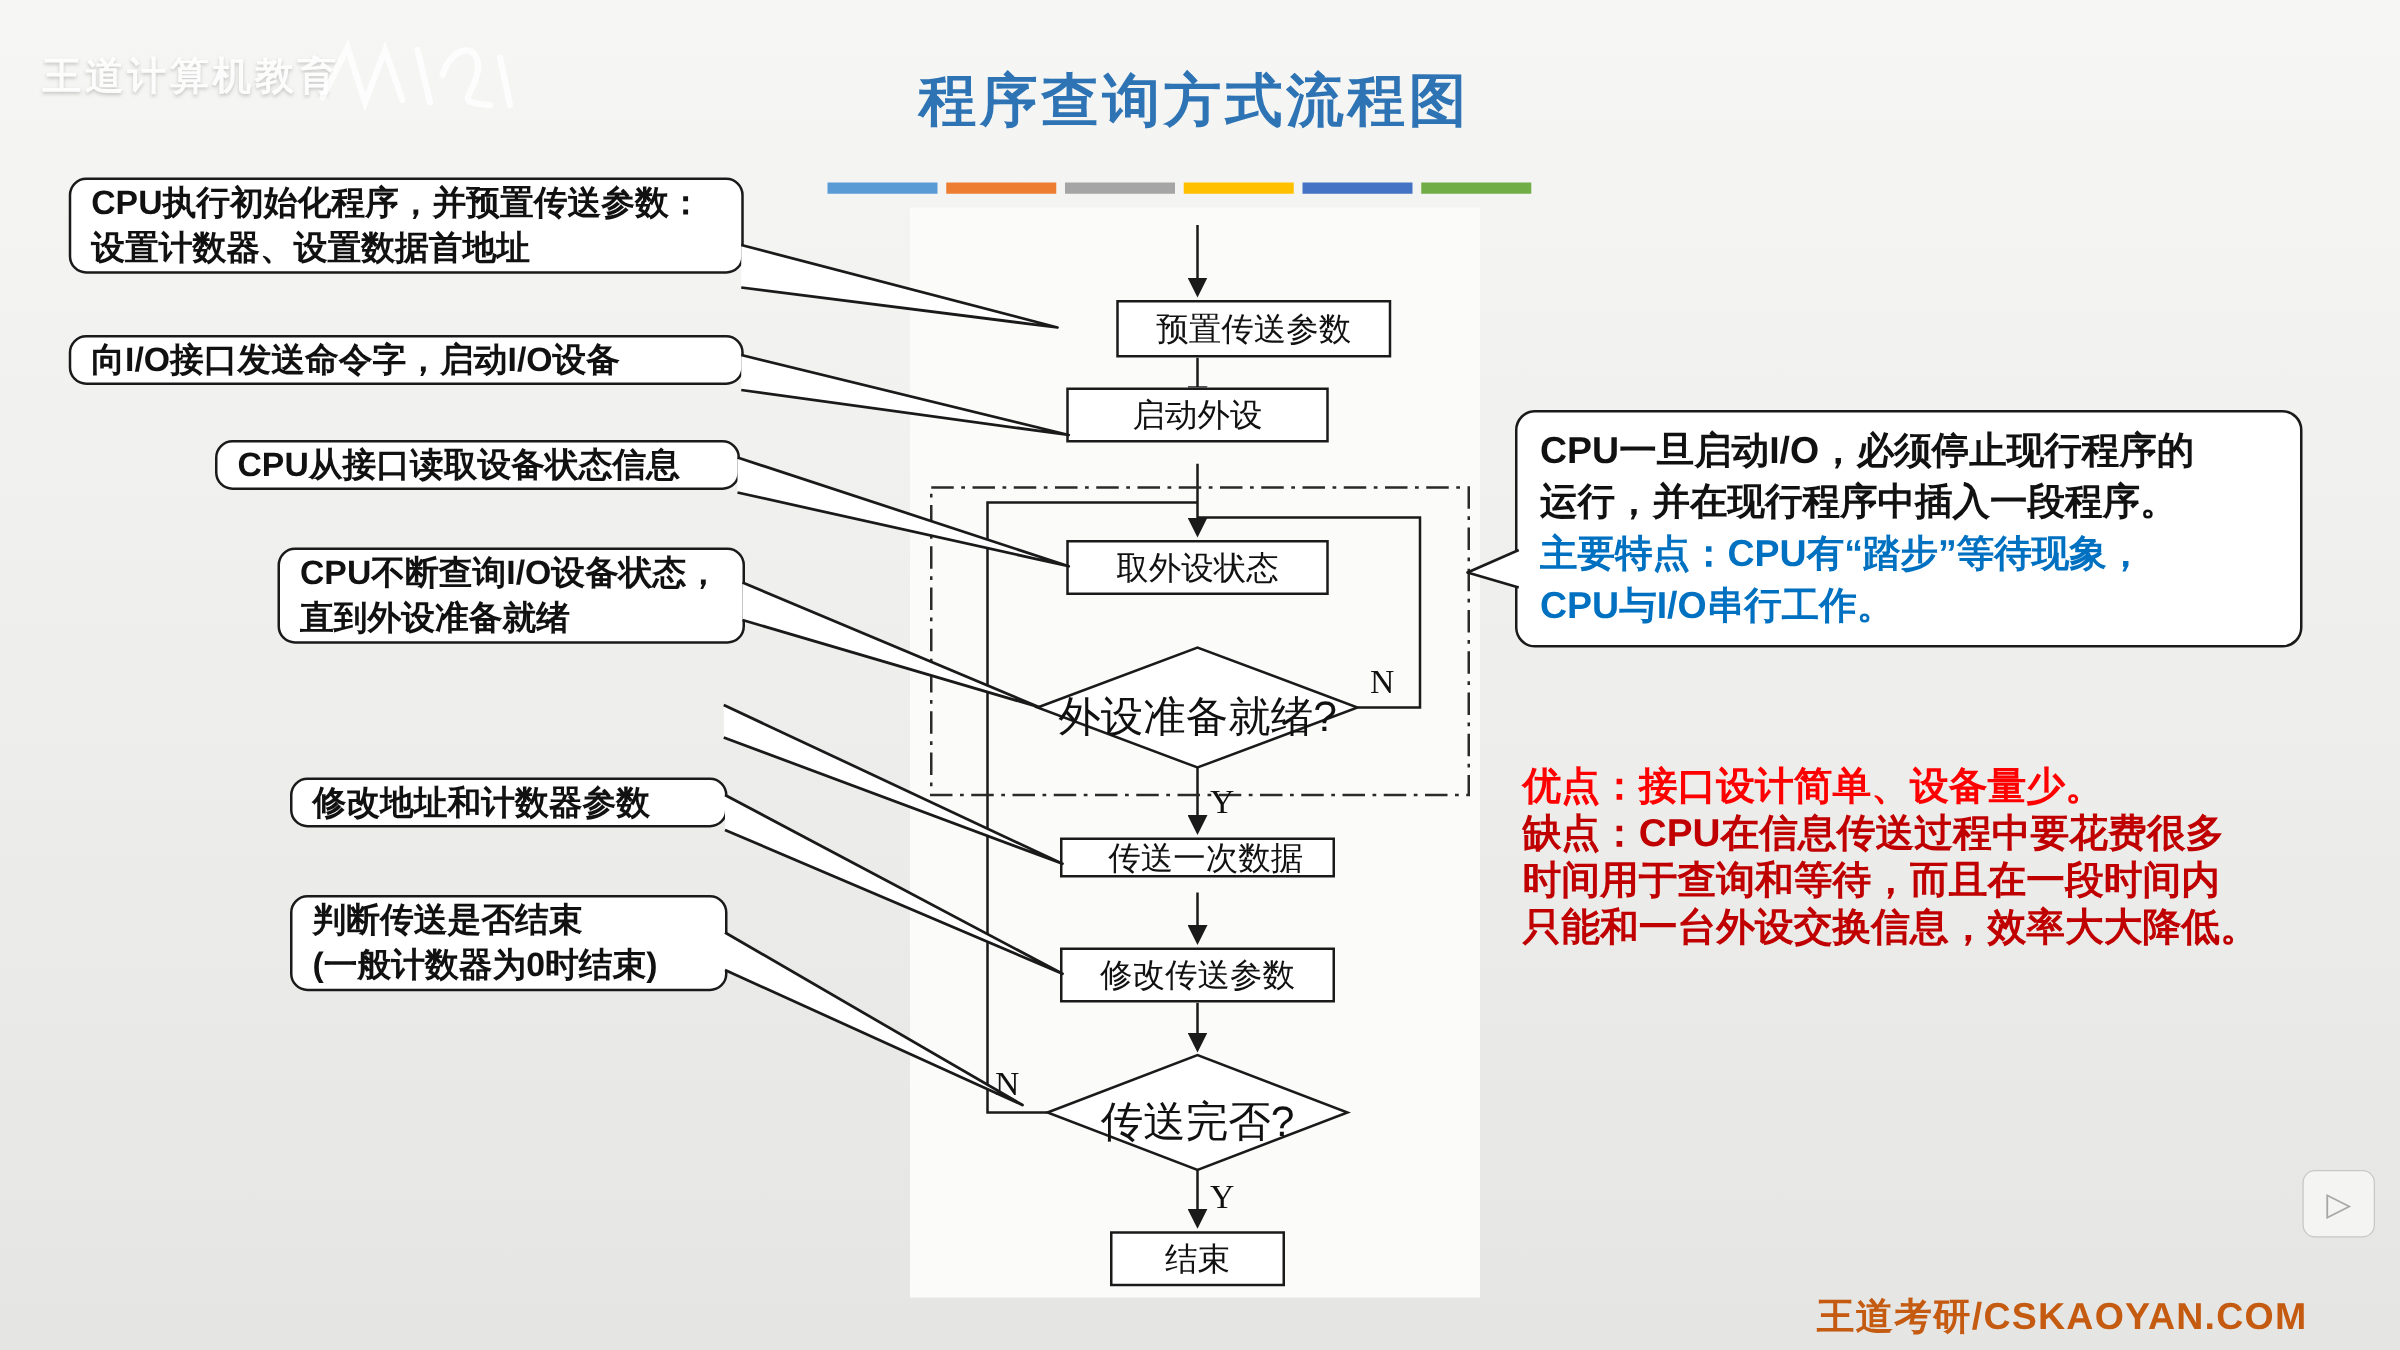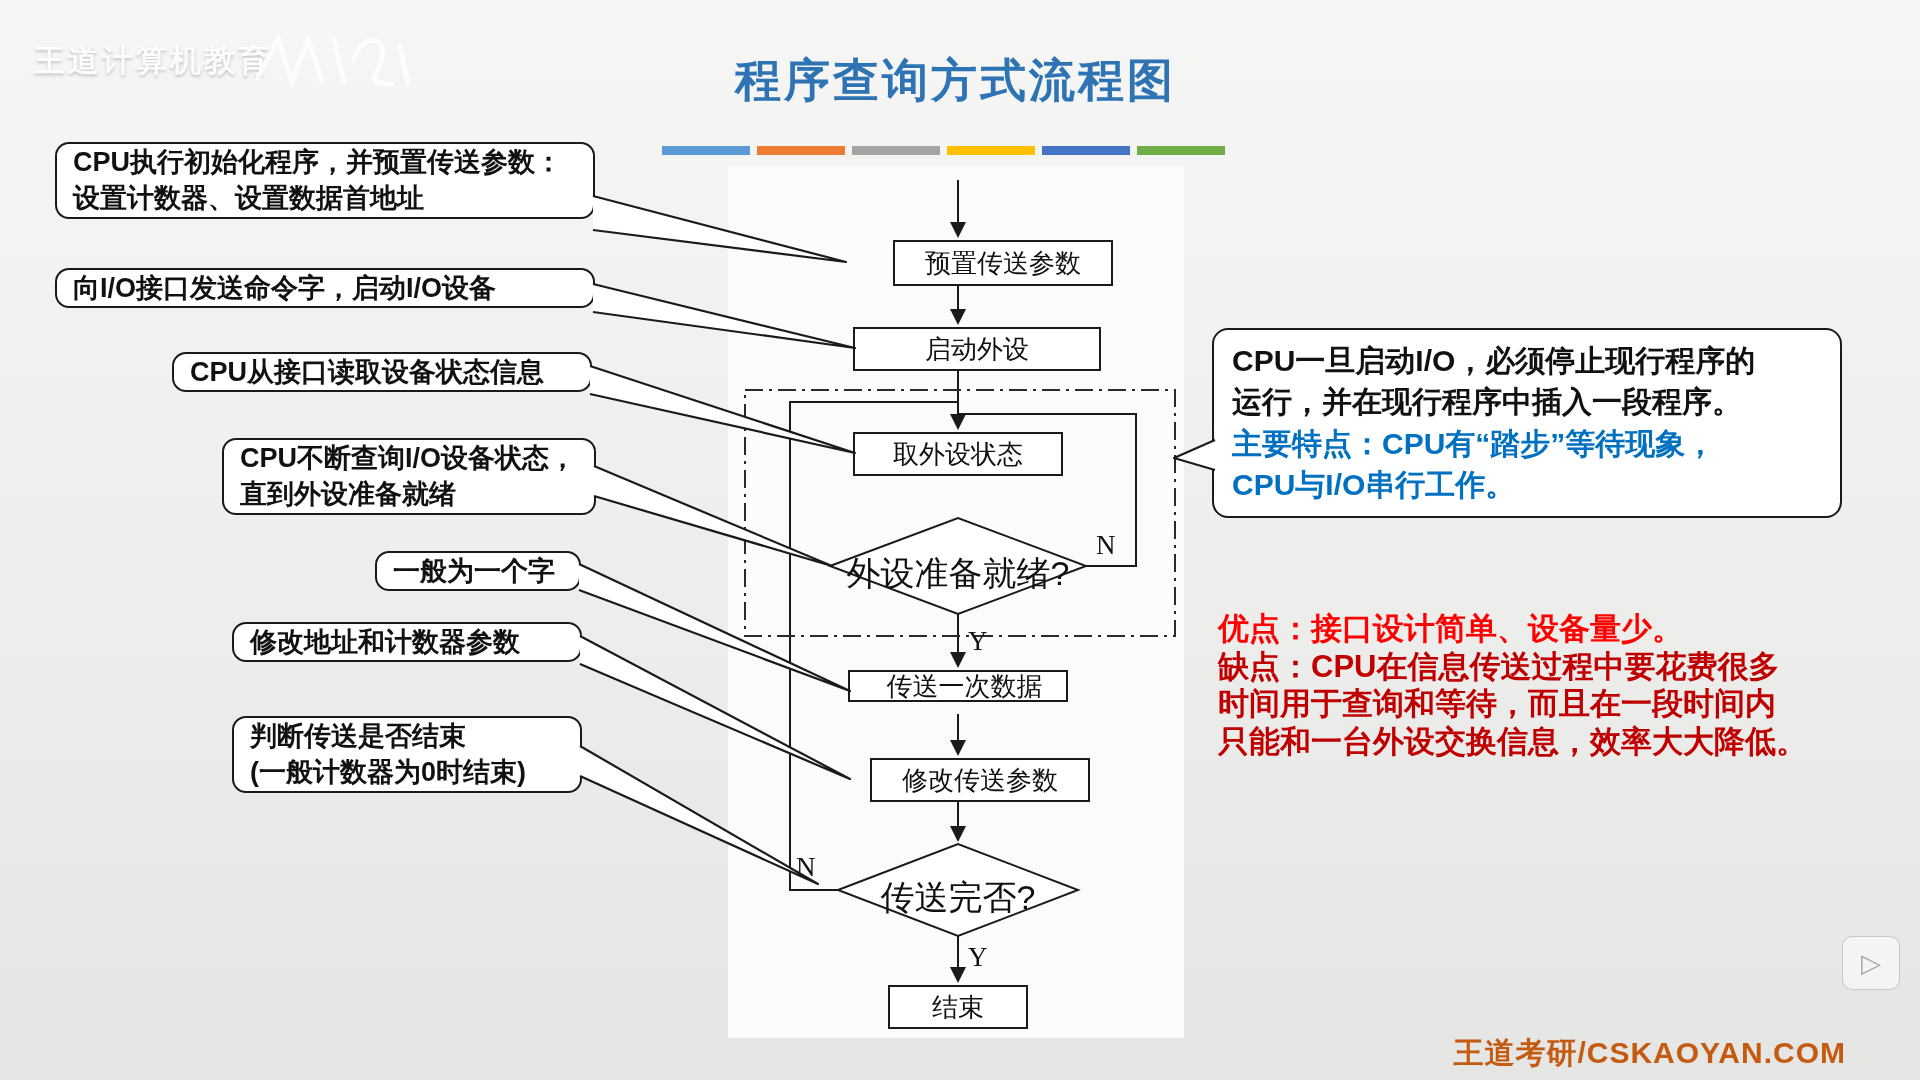--- a/index.html
+++ b/index.html
@@ -70,24 +70,24 @@
   <div class="bars">
     <div style="background-color: rgb(91, 155, 213);"></div>
     <div style="background-color: rgb(237, 125, 49);"></div>
     <div style="background-color: rgb(165, 165, 165);"></div>
     <div style="background-color: rgb(255, 192, 0);"></div>
     <div style="background-color: rgb(68, 114, 196);"></div>
     <div style="background-color: rgb(112, 173, 71);"></div>
   </div>
 
   <div class="fbox" style="left:845px;top:240px;width:220px;height:46px;margin-left:48px;">预置传送参数</div>
-  <div class="fbox" style="left:853px;top:327px;width:248px;height:44px;">启动外设</div>
+  <div class="fbox" style="left:853px;top:310px;width:210px;height:44px;">启动外设</div>
   <div class="fbox" style="left:853px;top:432px;width:210px;height:44px;">取外设状态</div>
   <div class="fbox" style="left:848px;top:670px;width:220px;height:32px;padding-left:13px;">传送一次数据</div>
-  <div class="fbox" style="left:848px;top:758px;width:220px;height:44px;margin-left:22px;">修改传送参数</div>
+  <div class="fbox" style="left:848px;top:758px;width:220px;height:44px;">修改传送参数</div>
   <div class="fbox" style="left:888px;top:985px;width:140px;height:44px;">结束</div>
 
   <div class="dlabel" style="left:830px;top:551px;width:256px;">外设准备就绪?</div>
   <div class="dlabel" style="left:838px;top:875px;width:240px;">传送完否?</div>
 
   <span class="branch" style="left:1096px;top:530px;">N</span>
   <span class="branch" style="left:968px;top:626px;">Y</span>
   <span class="branch" style="left:796px;top:852px;">N</span>
   <span class="branch" style="left:968px;top:942px;">Y</span>
 
@@ -97,23 +97,20 @@
   </div>
   <div class="callout" style="left:55px;top:268px;width:540px;">
     <div>向I/O接口发送命令字，启动I/O设备</div>
   </div>
   <div class="callout" style="left:172px;top:352px;width:420px;">
     <div>CPU从接口读取设备状态信息</div>
   </div>
   <div class="callout" style="left:222px;top:438px;width:374px;">
     <div>CPU不断查询I/O设备状态，</div>
     <div>直到外设准备就绪</div>
-  </div>
-  <div class="callout" style="left:375px;top:551px;width:206px;">
-    <div>一般为一个字</div>
   </div>
   <div class="callout" style="left:232px;top:622px;width:350px;">
     <div>修改地址和计数器参数</div>
   </div>
   <div class="callout" style="left:232px;top:716px;width:350px;">
     <div>判断传送是否结束</div>
     <div>(一般计数器为0时结束)</div>
   </div>
 
   <div class="callout note" style="left:1212px;top:328px;width:630px;">

